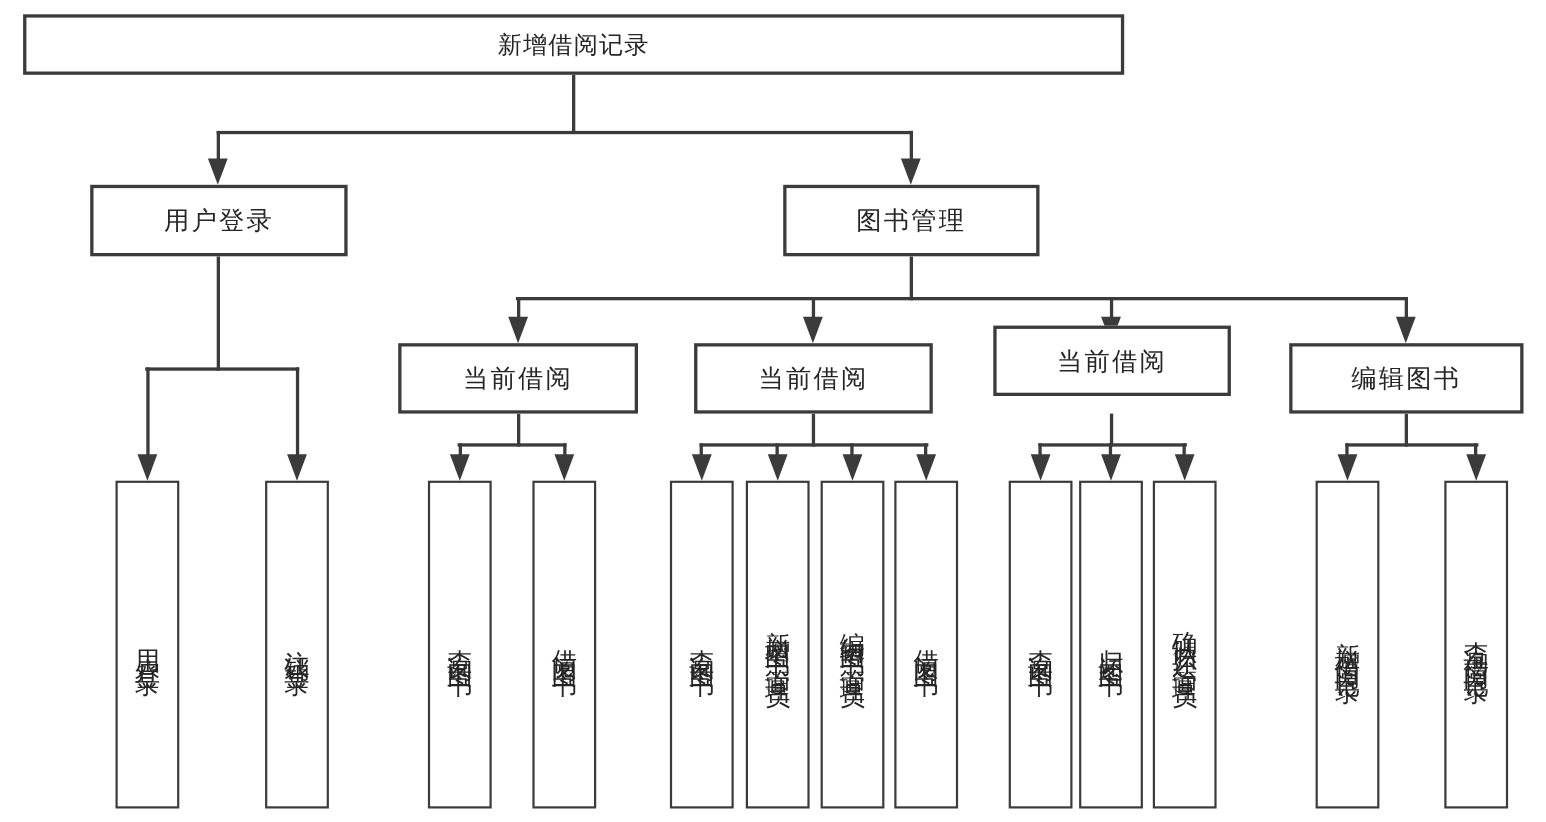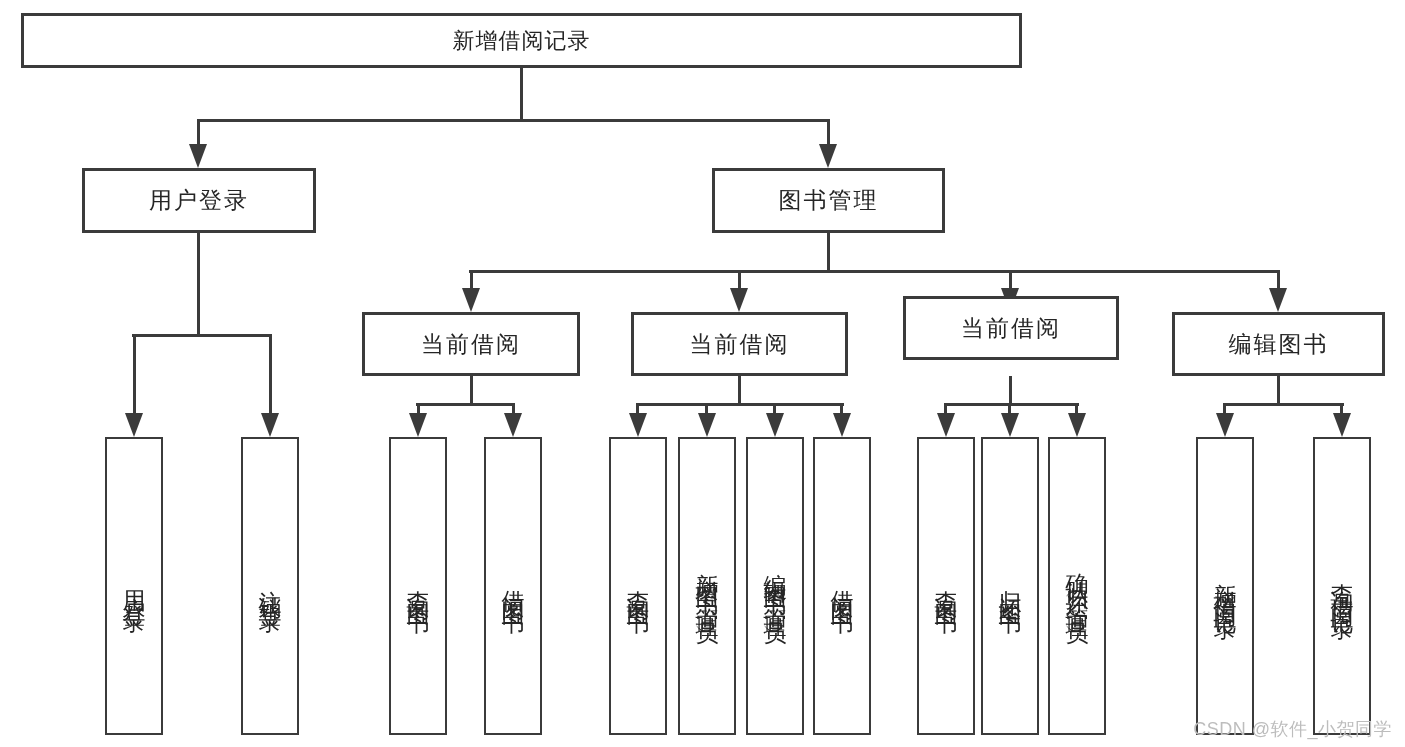--- a/index.html
+++ b/index.html
@@ -138,15 +138,14 @@
   <div class="box leaf" style="left:1048px;top:437px;width:58px;height:298px">
     <span class="vtext">确认归还（管理员）</span>
     </div>
   <div class="box leaf" style="left:1196px;top:437px;width:58px;height:298px">
     <span class="vtext">新增借阅记录</span>
     </div>
   <div class="box leaf" style="left:1313px;top:437px;width:58px;height:298px">
     <span class="vtext">查询借阅记录</span>
     </div>
 
-  <div class="watermark">CSDN @软件_小贺同学</div>
 
 </div>
 
 </body></html>

